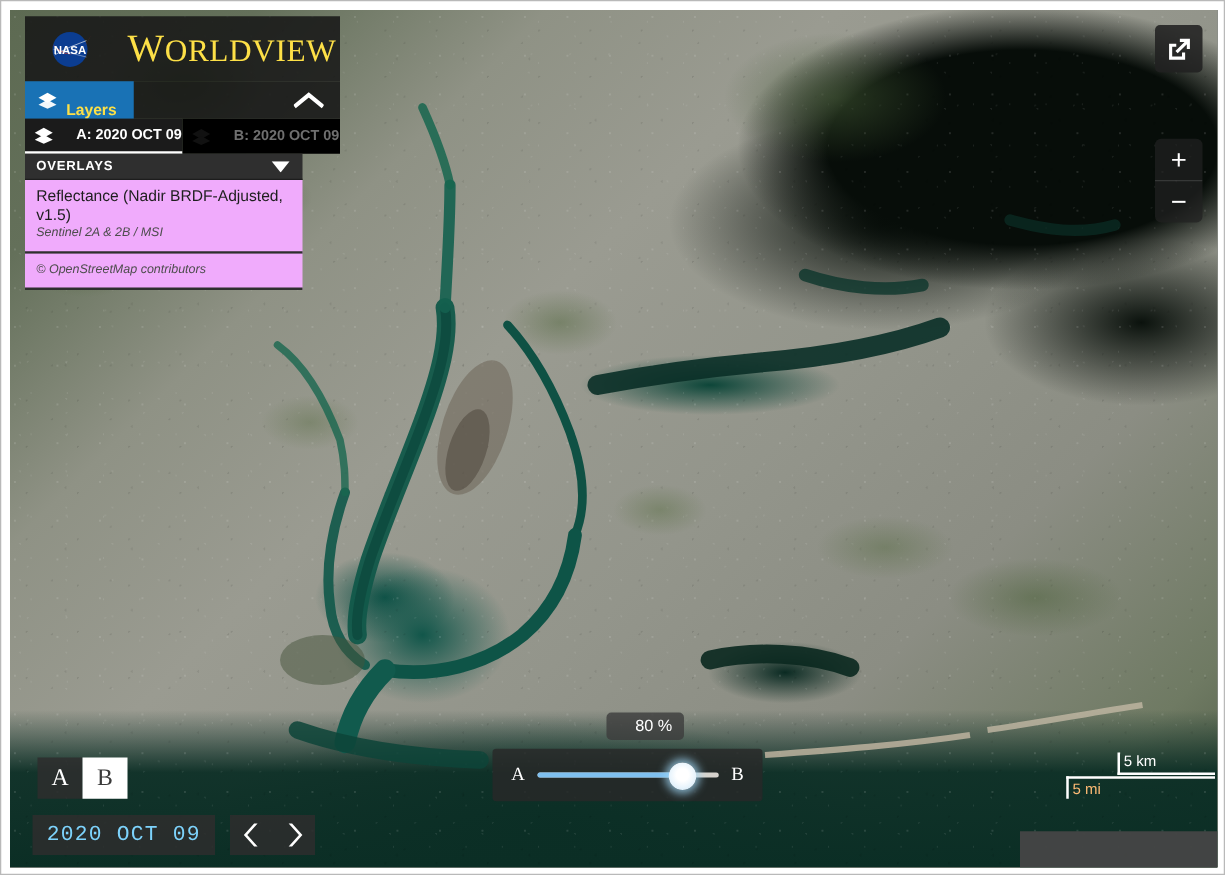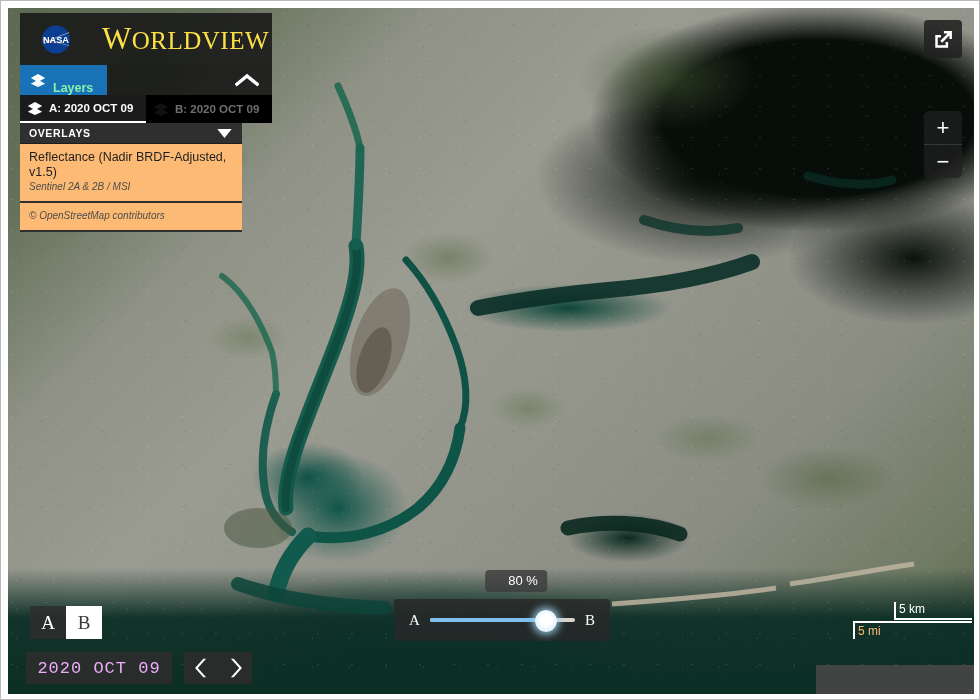--- a/index.html
+++ b/index.html
@@ -135,21 +135,21 @@
     position: absolute;
     left: 0; top: 0;
     height: 30px;
     background: #1972b5;
     display: flex;
     align-items: center;
     padding: 0 14px 0 10px;
     box-sizing: border-box;
   }
   #layers-tab .label {
-    color: #86efac;
+    color: #fde047;
     font-size: 12.5px;
     font-weight: bold;
     margin-left: 7px;
     margin-top: 16px;
   }
   #collapse-btn {
     position: absolute;
     right: 8px; top: 0;
     height: 30px;
     width: 34px;
@@ -162,21 +162,21 @@
     position: absolute;
     left: 12px; top: 87px;
     width: 252px; height: 28px;
     display: flex;
     box-sizing: border-box;
   }
   .ab-tab {
     flex: 1 1 50%;
     display: flex;
     align-items: center;
-    gap: 6px;
+    gap: 18px;
     padding-left: 7px;
     box-sizing: border-box;
     font-size: 11.5px;
     font-weight: bold;
     cursor: pointer;
   }
   .ab-tab.active {
     background: #1b1b1b;
     color: #ffffff;
     border-bottom: 2px solid #ffffff;
@@ -202,21 +202,21 @@
     letter-spacing: .6px;
     display: flex;
     align-items: center;
     justify-content: space-between;
     padding: 0 10px 0 9px;
     box-sizing: border-box;
     border-bottom: 1px solid #1d1d1d;
     cursor: pointer;
   }
   .group-body {
-    background: #fdba74;
+    background: #f0abfc;
     padding: 4px 0 5px 0;
     border-bottom: 2px solid #2f2f2f;
   }
   .layer-row {
     padding: 2px 9px 3px 9px;
     cursor: pointer;
   }
   .layer-title {
     color: #1e1e1e;
     font-size: 12.5px;
@@ -338,21 +338,21 @@
   .ab-toggle-btn.off { background: rgba(45,45,45,0.86); color: #ffffff; }
   .ab-toggle-btn.on  { background: #ffffff; color: #3a3a3a; }
 
   
   #date-box {
     position: absolute;
     left: 18px; top: 644px;
     min-width: 146px;
     height: 32px;
     background: rgba(45,45,45,0.86);
-    color: #f0abfc;
+    color: #7dd3fc;
     font-family: "Liberation Mono", monospace;
     font-size: 17px;
     letter-spacing: 1px;
     display: flex; align-items: center; justify-content: center;
     padding: 0 10px;
     box-sizing: border-box;
     cursor: pointer;
   }
   #date-nav {
     position: absolute;

